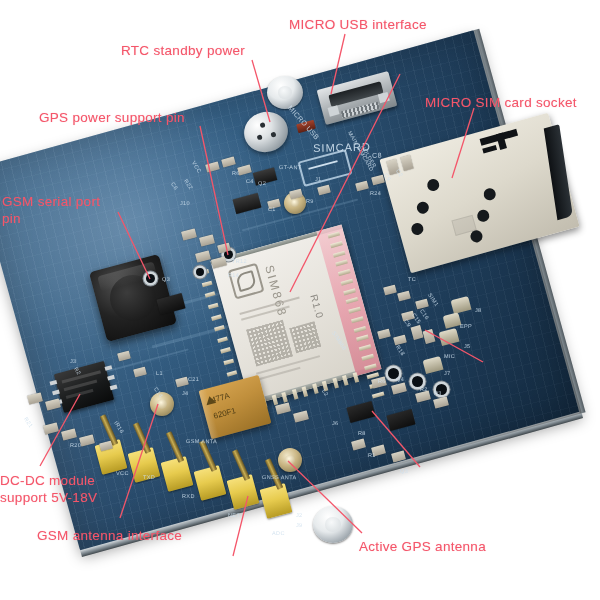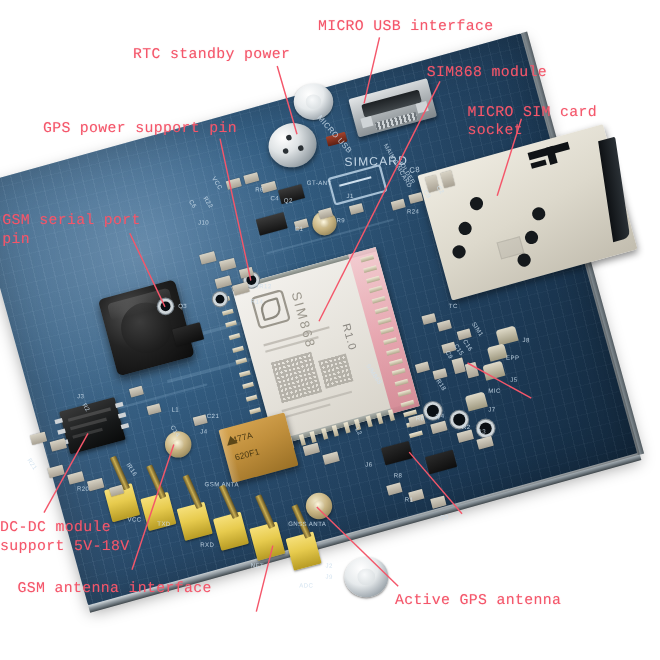--- a/index.html
+++ b/index.html
@@ -4,21 +4,21 @@
 <title>SIM868 Board Annotated Diagram</title>
 <style>
   html,body{margin:0;padding:0;background:#ffffff;}
   body{width:600px;height:600px;overflow:hidden;font-family:"Liberation Serif",serif;}
   #stage{position:relative;width:600px;height:600px;background:#fff;}
 
   
   .anno{
     position:absolute;
     color:#f4566a;
-    font-family:Liberation Mono, monospace;
+    font-family:Liberation Sans, sans-serif;
     font-size:13.5px;
     line-height:17px;
     white-space:pre-line;
     letter-spacing:.3px;
     text-shadow:0 0 1px rgba(244,86,106,.35);
   }
 
   
   #svgtop{position:absolute;left:0;top:0;width:600px;height:600px;pointer-events:none;}
 
@@ -430,23 +430,22 @@
         <line x1="420" y1="467" x2="372" y2="411"></line>
         <line x1="40" y1="466" x2="80" y2="394"></line>
         <line x1="120" y1="518" x2="158" y2="404"></line>
         <line x1="233" y1="556" x2="248" y2="496"></line>
         <line x1="362" y1="533" x2="288" y2="461"></line>
       </g>
   </svg>
 
   <div class="anno" style="left:289px;top:16px;">MICRO USB interface</div>
   <div class="anno" style="left:121px;top:42px;">RTC standby power</div>
-  <div class="anno" style="left:388px;top:58px;">SIM868 module</div>
   <div class="anno" style="left:425px;top:94px;">MICRO SIM card socket</div>
   <div class="anno" style="left:39px;top:109px;">GPS power support pin</div>
   <div class="anno" style="left:2px;top:174px;margin-top:19px;">GSM serial port
 pin</div>
   <div class="anno" style="left:0px;top:472px;">DC-DC module
 support 5V-18V</div>
-  <div class="anno" style="left:16px;top:527px;">GSM antenna interface</div>
+  <div class="anno" style="left:37px;top:527px;">GSM antenna interface</div>
   <div class="anno" style="left:359px;top:538px;">Active GPS antenna</div>
 
 </div>
 
 </body></html>

